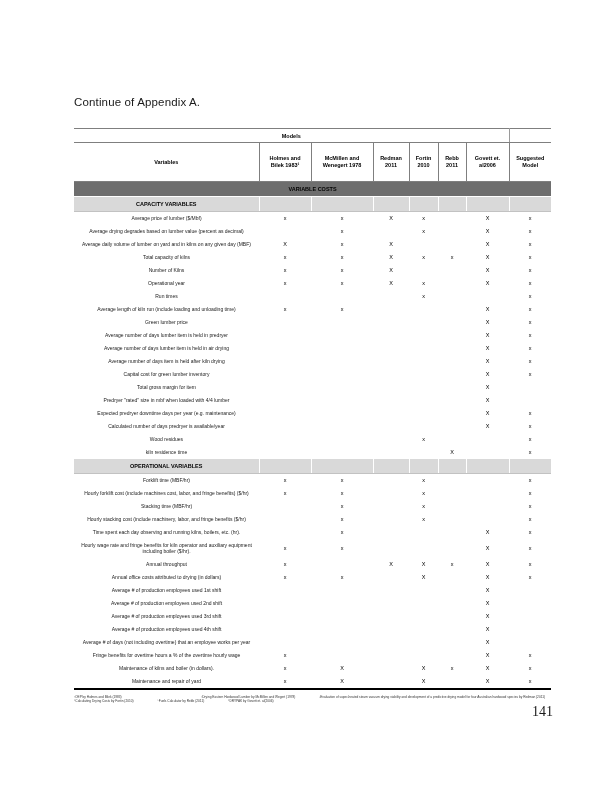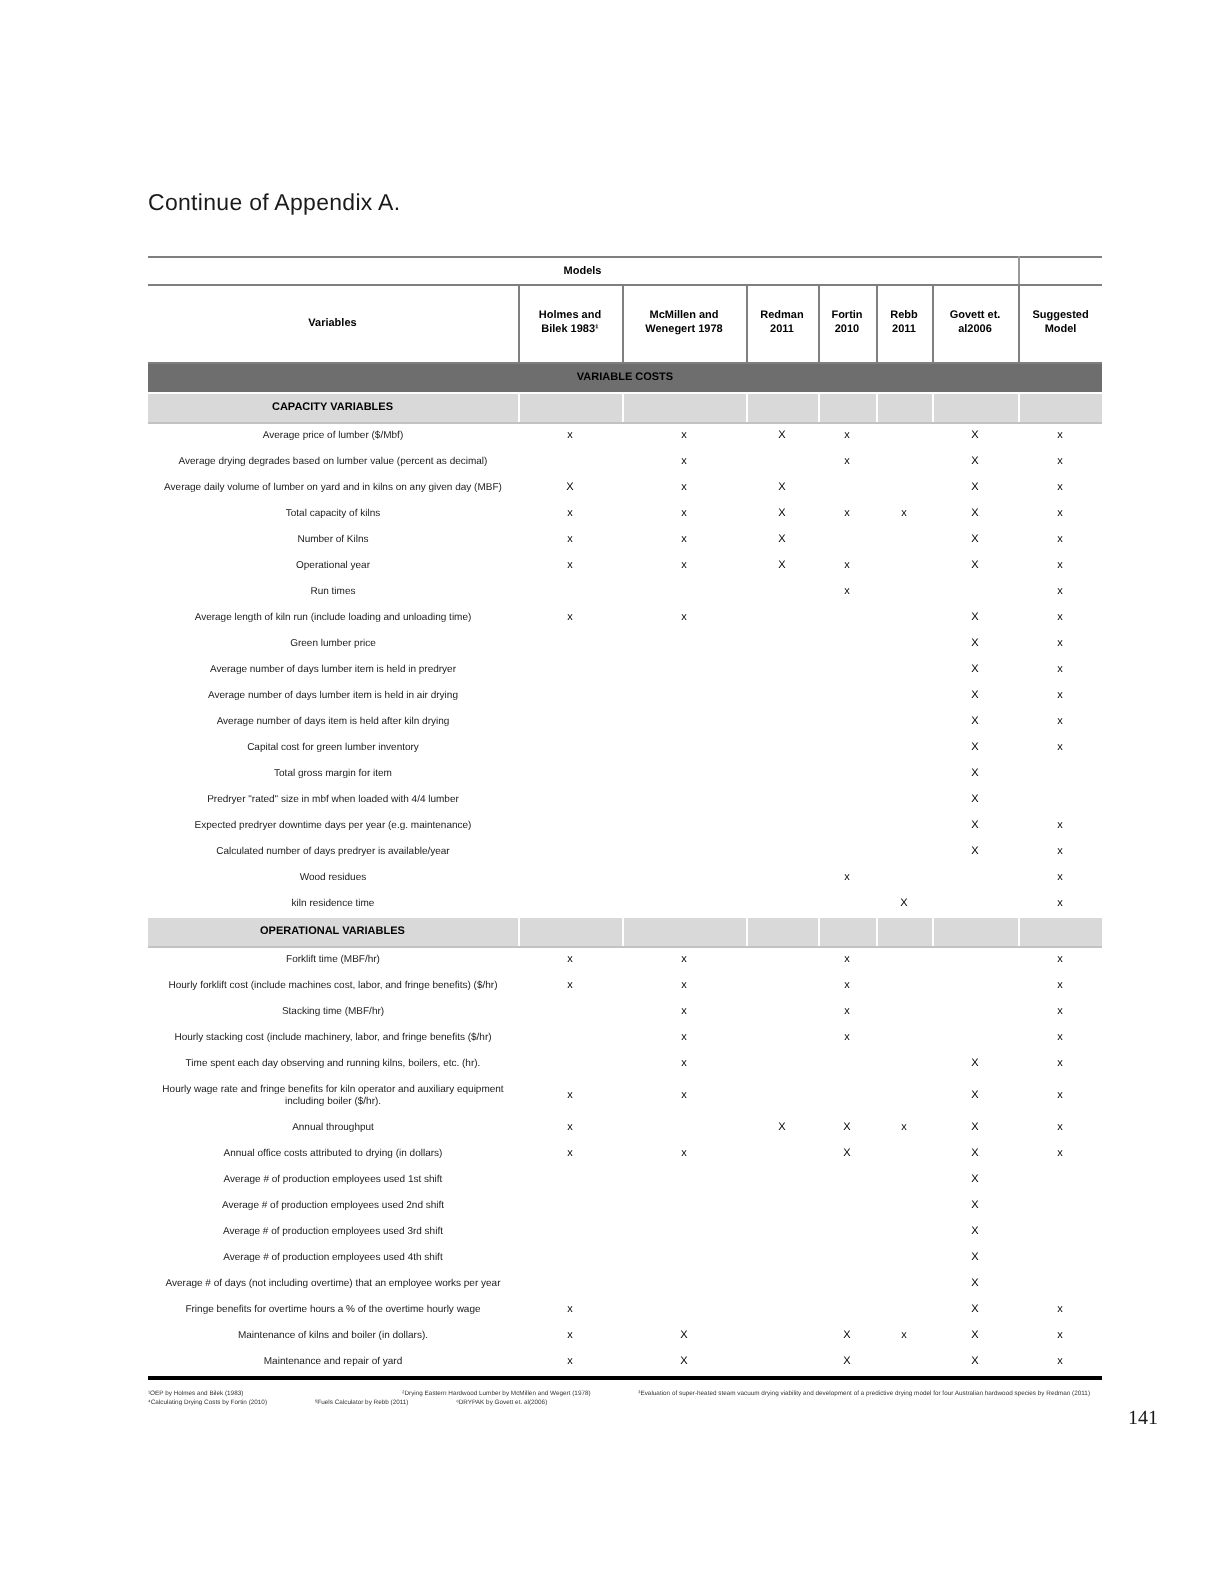--- a/index.html
+++ b/index.html
@@ -48,22 +48,22 @@
   .data-row td.mark { font-size:5.5px; color:#000; }
   .footnotes {
     position:absolute; left:68px; top:695px; width:900px;
     font-size:6px; line-height:8px; color:#333;
     transform:scale(0.53); transform-origin:0 0;
   }
   .fn-line { white-space:nowrap; }
   .fn-gap-wide { margin-right:150px; }
   .fn-gap { margin-right:45px; }
   .page-number {
-    position:absolute; left:526px; top:704px; font-size:10px;
-    font-family:"Liberation Serif","DejaVu Serif",serif; color:#1a1a1a;margin-left:32px;
+    position:absolute; left:526px; top:704px; font-size:14px;
+    font-family:"Liberation Serif","DejaVu Serif",serif; color:#1a1a1a;
   }
 </style>
 </head>
 <body>
 
 <div class="page">
 
   <div class="heading">Continue of Appendix A.</div>
 
   <table class="apx-table">

